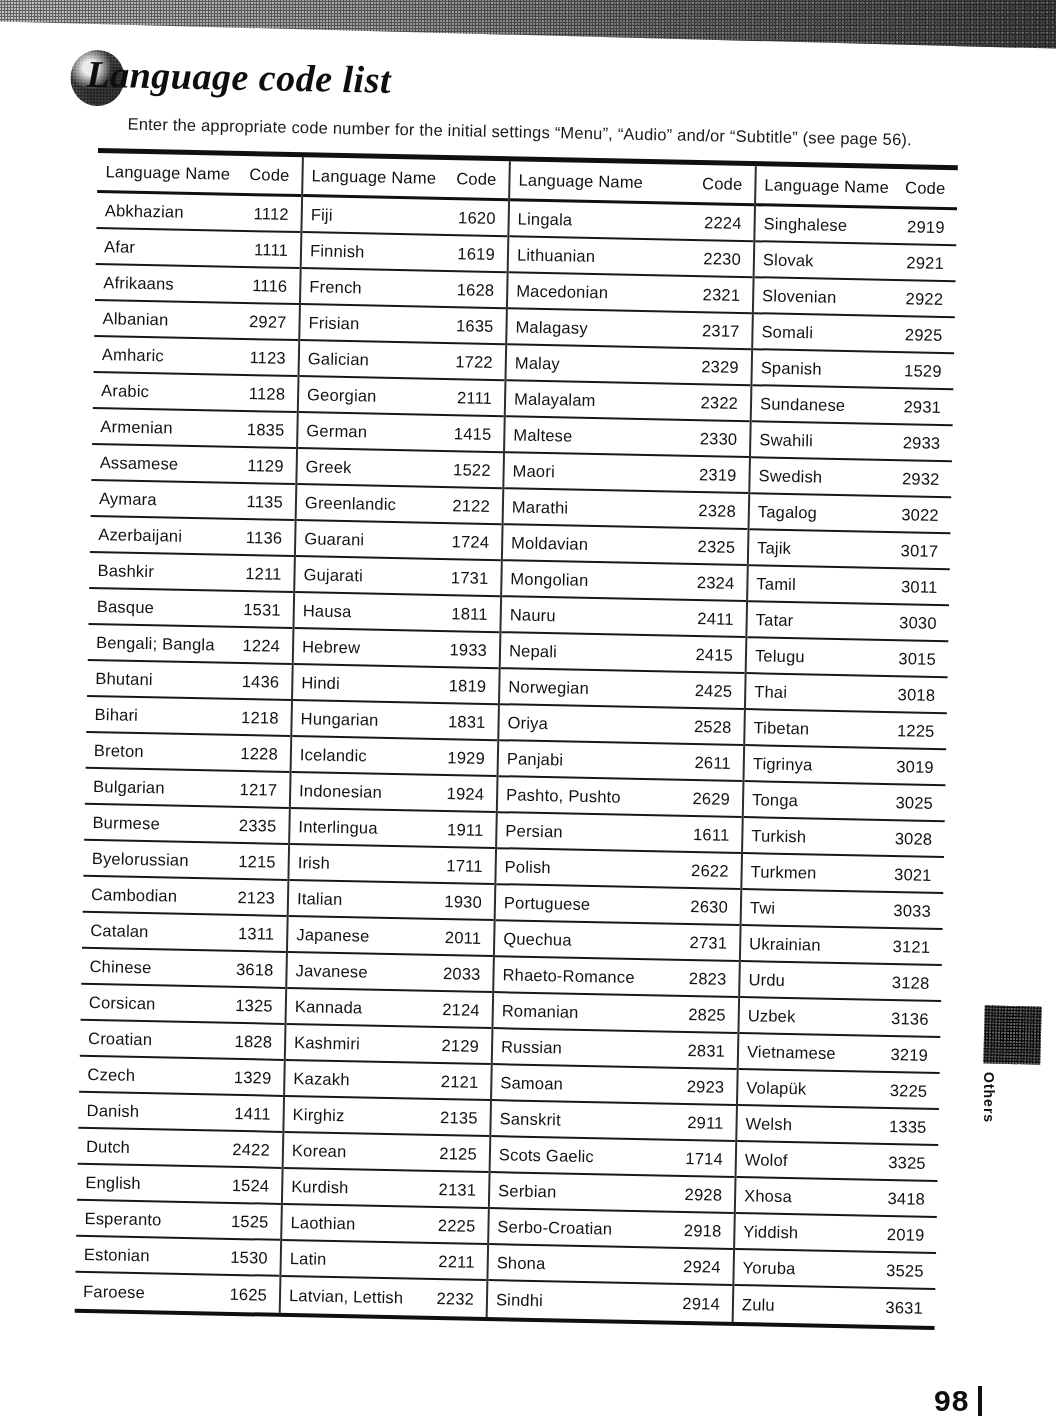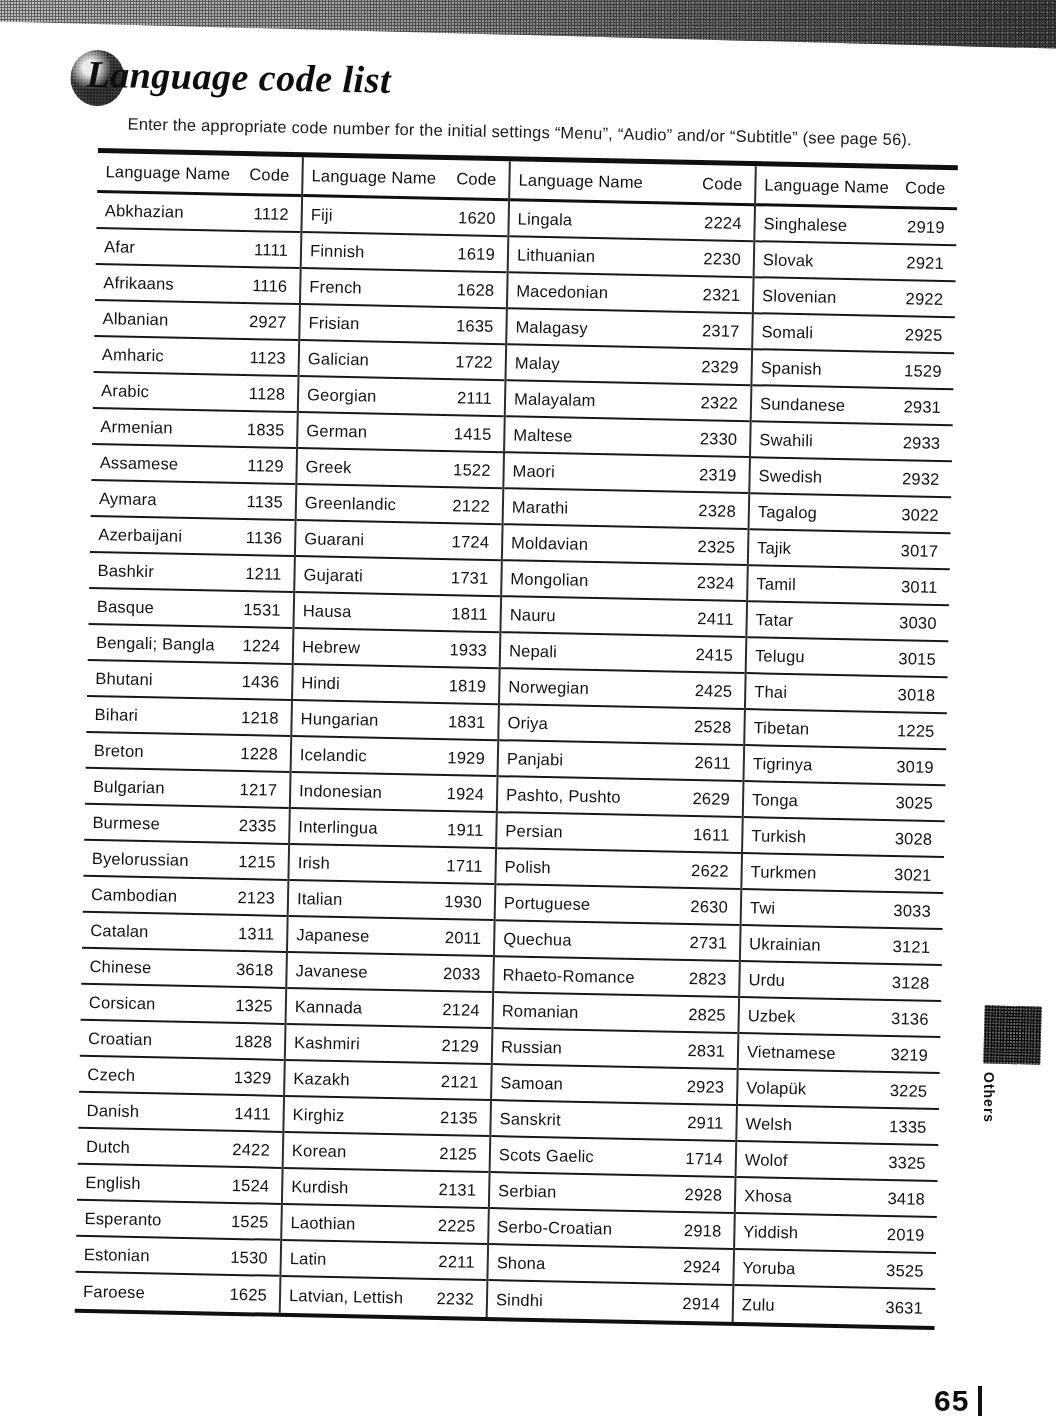--- a/index.html
+++ b/index.html
@@ -632,15 +632,15 @@
         </div>
     </div>
   </div>
 
 </div>
 
 <div class="side-tab"></div>
 <div class="side-label">Others</div>
 
 <div class="page-num-wrap">
-  <span class="page-num">65</span>
+  <span class="page-num">98</span>
   <span class="page-num-bar"></span>
 </div>
 
 </body></html>

